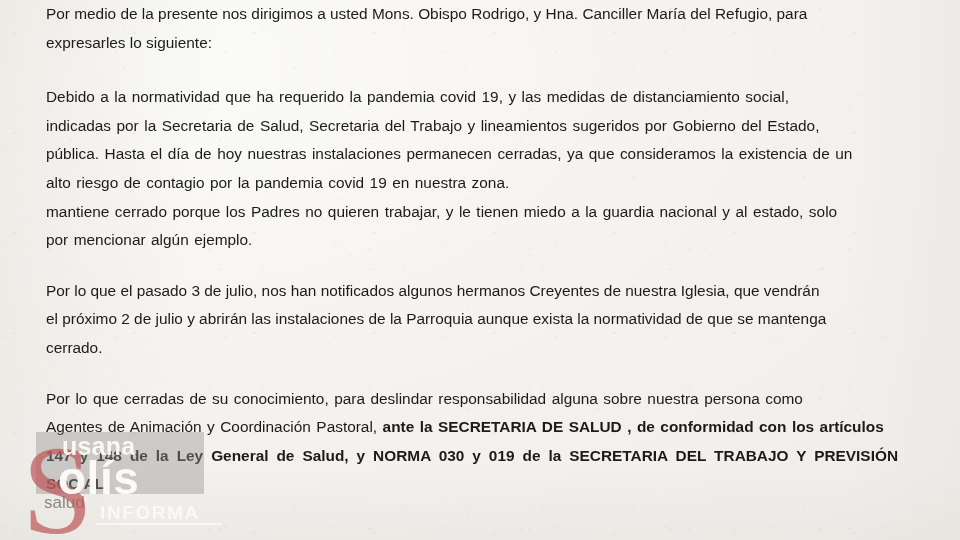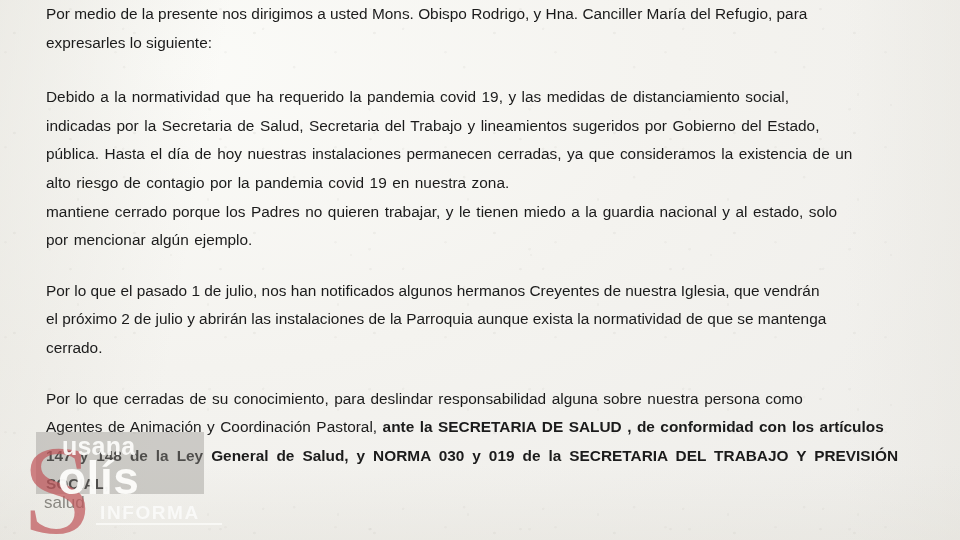--- a/index.html
+++ b/index.html
@@ -180,21 +180,21 @@
     </div>
 
     <div class="para loose">
       <div>mantiene cerrado porque los Padres no quieren trabajar, y le tienen miedo a la guardia nacional y al estado, solo</div>
       <div class="nojust">por mencionar algún ejemplo.</div>
     </div>
 
     <div class="gap-md"></div>
 
     <div class="para">
-      <div>Por lo que el pasado 1 de julio, nos han notificados algunos hermanos Creyentes de nuestra Iglesia, que vendrán</div>
+      <div>Por lo que el pasado 3 de julio, nos han notificados algunos hermanos Creyentes de nuestra Iglesia, que vendrán</div>
       <div>el próximo 2 de julio y abrirán las instalaciones de la Parroquia aunque exista la normatividad de que se mantenga</div>
       <div class="nojust">cerrado.</div>
     </div>
 
     <div class="gap-md"></div>
 
     <div class="para loose">
       <div>Por lo que cerradas de su conocimiento, para deslindar responsabilidad alguna sobre nuestra persona como</div>
       <div>
         <span>Agentes  de Animación y Coordinación Pastoral, </span><span class="bold">ante la SECRETARIA DE SALUD , de conformidad con los artículos</span>

